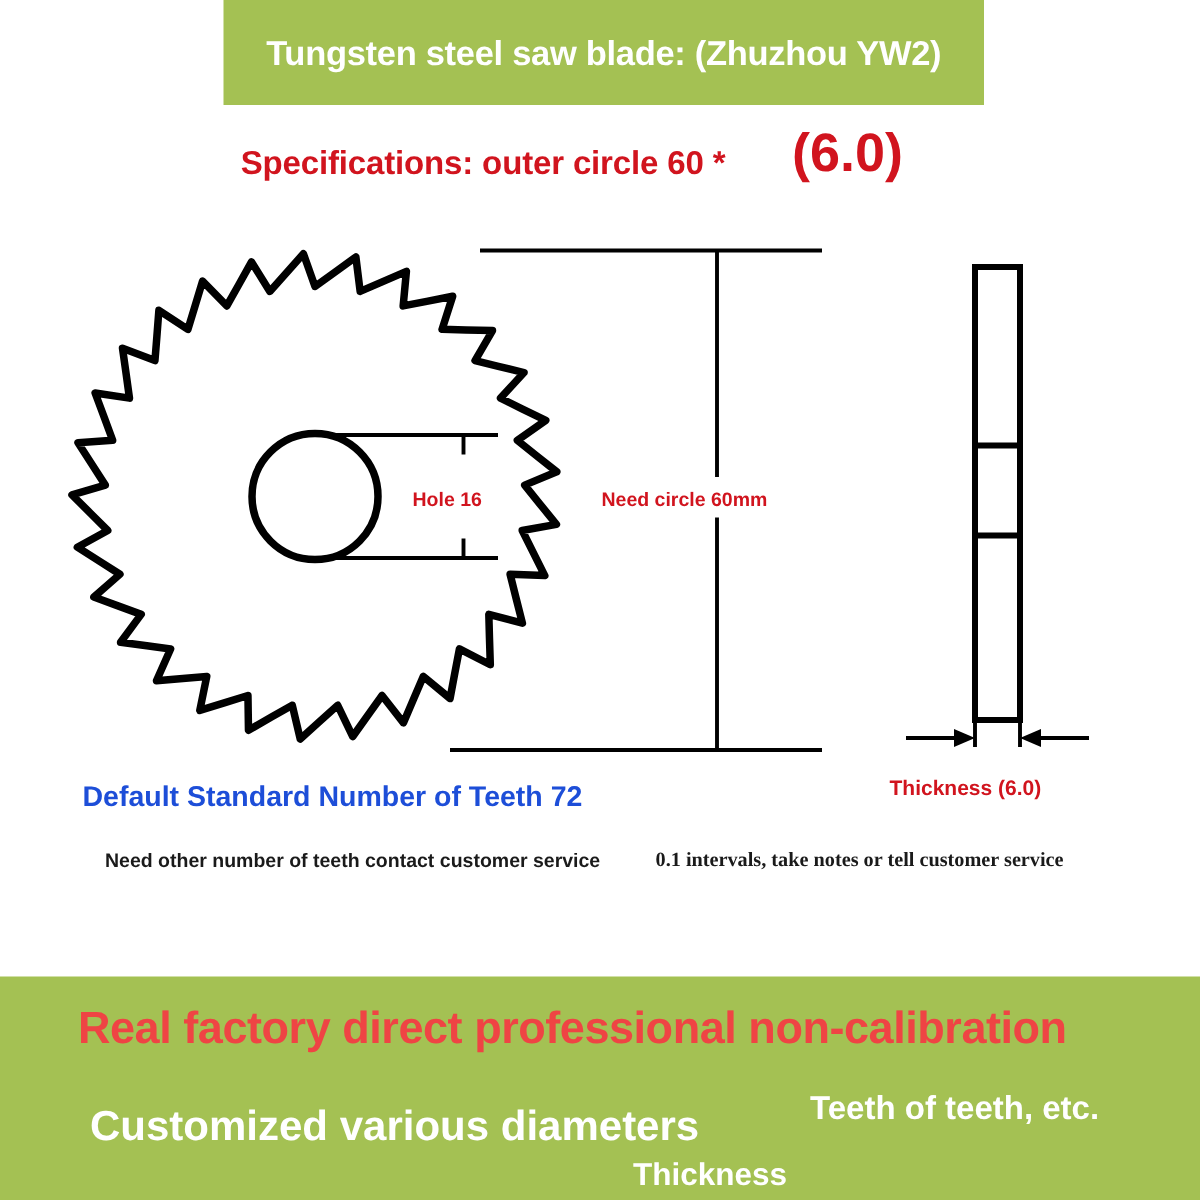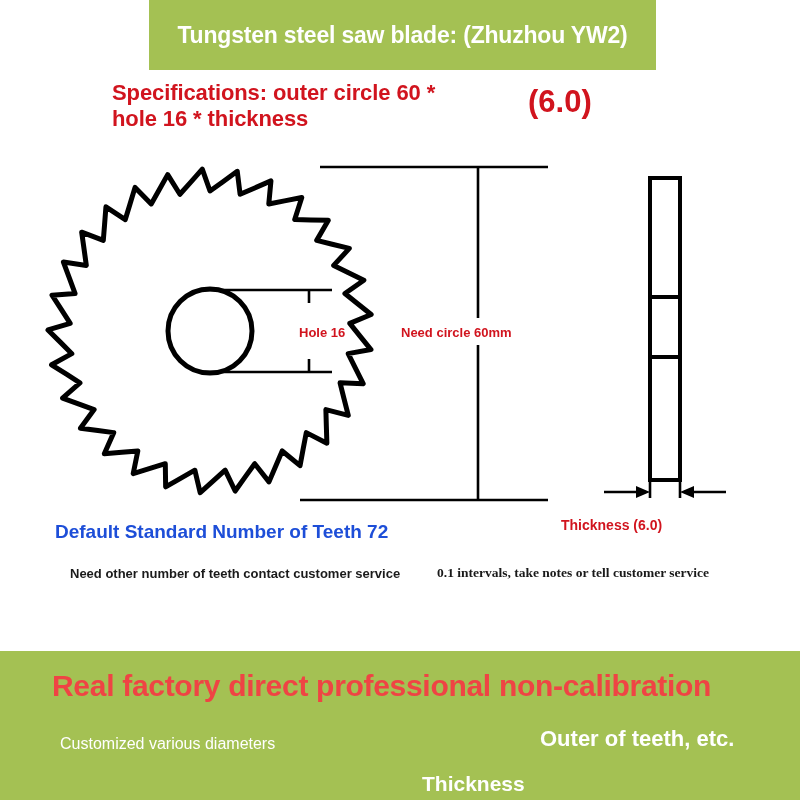--- a/index.html
+++ b/index.html
@@ -33,35 +33,36 @@
     color: #ffffff;
     font-size: 23px;
     font-weight: bold;
     letter-spacing: -0.2px;
     white-space: nowrap;
   }
 
   
   #spec-block {
     left: 112px;
-    top: 80px;
+    top: 96px;
     width: 420px;
+    text-align: center;
   }
   #spec-block .spec-line {
     color: #d1141e;
     font-size: 22px;
     font-weight: bold;
     line-height: 26px;
     letter-spacing: -0.1px;
   }
   #thickness-value {
     left: 528px;
     top: 82px;
     color: #d1141e;
-    font-size: 31px;
+    font-size: 36px;
     font-weight: bold;
     line-height: 40px;
   }
 
   
   #drawing {
     left: 0px;
     top: 140px;
     width: 800px;
     height: 380px;
@@ -70,24 +71,24 @@
 
   .dim-label {
     color: #d1141e;
     font-size: 13px;
     font-weight: bold;
     white-space: nowrap;
     background: #ffffff;
     padding: 0 3px;
     line-height: 15px;
   }
-  #label-hole   { left: 272px; top: 325px; margin-left: 24px; }
+  #label-hole   { left: 272px; top: 325px; }
   #label-outer  { left: 398px; top: 325px; }
   #label-thickness {
-    left: 558px; top: 518px;
+    left: 590px; top: 518px;
     font-size: 14px;
   }
 
   
   #note-teeth-red {
     left: 55px; top: 521px;
     color: #1d4ed8;
     font-size: 19px;
     font-weight: bold;
     white-space: nowrap;
@@ -122,22 +123,22 @@
     top: 669px;
     color: #ef4444;
     font-size: 30px;
     font-weight: bold;
     letter-spacing: -0.3px;
     white-space: nowrap;
   }
   #feature-diameters {
     left: 60px; top: 735px;
     color: #ffffff;
-    font-size: 16px;
-    font-weight: normal;
+    font-size: 28px;
+    font-weight: bold;
     white-space: nowrap;
   }
   #feature-thickness {
     left: 422px; top: 738px;
     color: #ffffff;
     font-size: 21px;
     font-weight: bold;
     white-space: nowrap;
     margin-top: 34px;
   }
@@ -152,21 +153,20 @@
 </style>
 </head>
 <body>
 
 <div class="abs" id="top-banner">
   <span class="title">Tungsten steel saw blade: (Zhuzhou YW2)</span>
 </div>
 
 <div class="abs" id="spec-block">
   <div class="spec-line">Specifications: outer circle 60 *</div>
-  <div class="spec-line">hole 16 * thickness</div>
 </div>
 <div class="abs" id="thickness-value">(6.0)</div>
 
 <div class="abs" id="drawing">
   <svg width="800" height="380" viewBox="0 0 800 380" xmlns="http://www.w3.org/2000/svg">
 
     <path id="blade-teeth" fill="none" stroke="#000000" stroke-width="5" stroke-linejoin="round" stroke-linecap="round" d="M210.00,51.00 L222.97,41.66 L237.25,31.31 L240.10,54.27 L254.77,47.94 L270.94,40.90 L268.78,63.94 L284.48,60.91 L301.78,57.51 L294.72,79.55 L310.70,79.97 L328.33,80.36 L316.70,100.37 L332.22,104.21 L349.35,108.38 L333.69,125.42 L348.02,132.51 L363.85,140.27 L344.90,153.55 L357.37,163.55 L371.16,174.53 L349.79,183.42 L359.82,195.87 L370.93,209.56 L348.16,213.65 L355.27,227.96 L363.18,243.72 L340.06,242.82 L343.93,258.33 L348.27,275.42 L325.88,269.57 L326.32,285.55 L326.88,303.17 L306.28,292.64 L303.28,308.34 L300.04,325.67 L282.18,310.96 L275.87,325.65 L268.98,341.88 L254.70,323.67 L245.39,336.66 L235.17,351.03 L225.14,330.18 L213.25,340.86 L200.18,352.70 L194.86,330.18 L180.96,338.06 L165.65,346.81 L165.30,323.67 L150.02,328.38 L133.19,333.63 L137.82,310.96 L121.89,312.27 L104.32,313.79 L113.72,292.64 L97.88,290.50 L80.40,288.20 L94.12,269.57 L79.11,264.07 L62.53,258.06 L79.94,242.82 L66.47,234.22 L51.56,224.80 L71.84,213.65 L60.53,202.36 L48.00,189.95 L70.21,183.42 L61.58,169.96 L52.02,155.15 L75.10,153.55 L69.58,138.55 L63.42,122.02 L86.31,125.42 L84.14,109.59 L81.67,92.13 L103.30,100.37 L104.58,84.43 L105.93,66.85 L125.28,79.55 L129.95,64.26 L135.05,47.38 L151.22,63.94 L159.07,50.02 L167.68,34.63 L179.90,54.27 L190.57,42.36 L202.28,29.18 L210.00,51.00 Z"></path>
 
     <circle id="blade-bore" cx="210" cy="191" r="42" fill="none" stroke="#000000" stroke-width="5"></circle>
 
@@ -206,13 +206,13 @@
 <div class="abs dim-label" id="label-thickness">Thickness (6.0)</div>
 
 <div class="abs" id="note-teeth-red">Default Standard Number of Teeth 72</div>
 <div class="abs" id="note-teeth-small">Need other number of teeth contact customer service</div>
 <div class="abs" id="note-interval-small">0.1 intervals, take notes or tell customer service</div>
 
 <div class="abs" id="bottom-banner"></div>
 <div class="abs" id="bottom-headline">Real factory direct professional non-calibration</div>
 <div class="abs" id="feature-diameters">Customized various diameters</div>
 <div class="abs" id="feature-thickness">Thickness</div>
-<div class="abs" id="feature-teeth">Outer of teeth, etc.</div>
+<div class="abs" id="feature-teeth">Teeth of teeth, etc.</div>
 
 </body></html>

